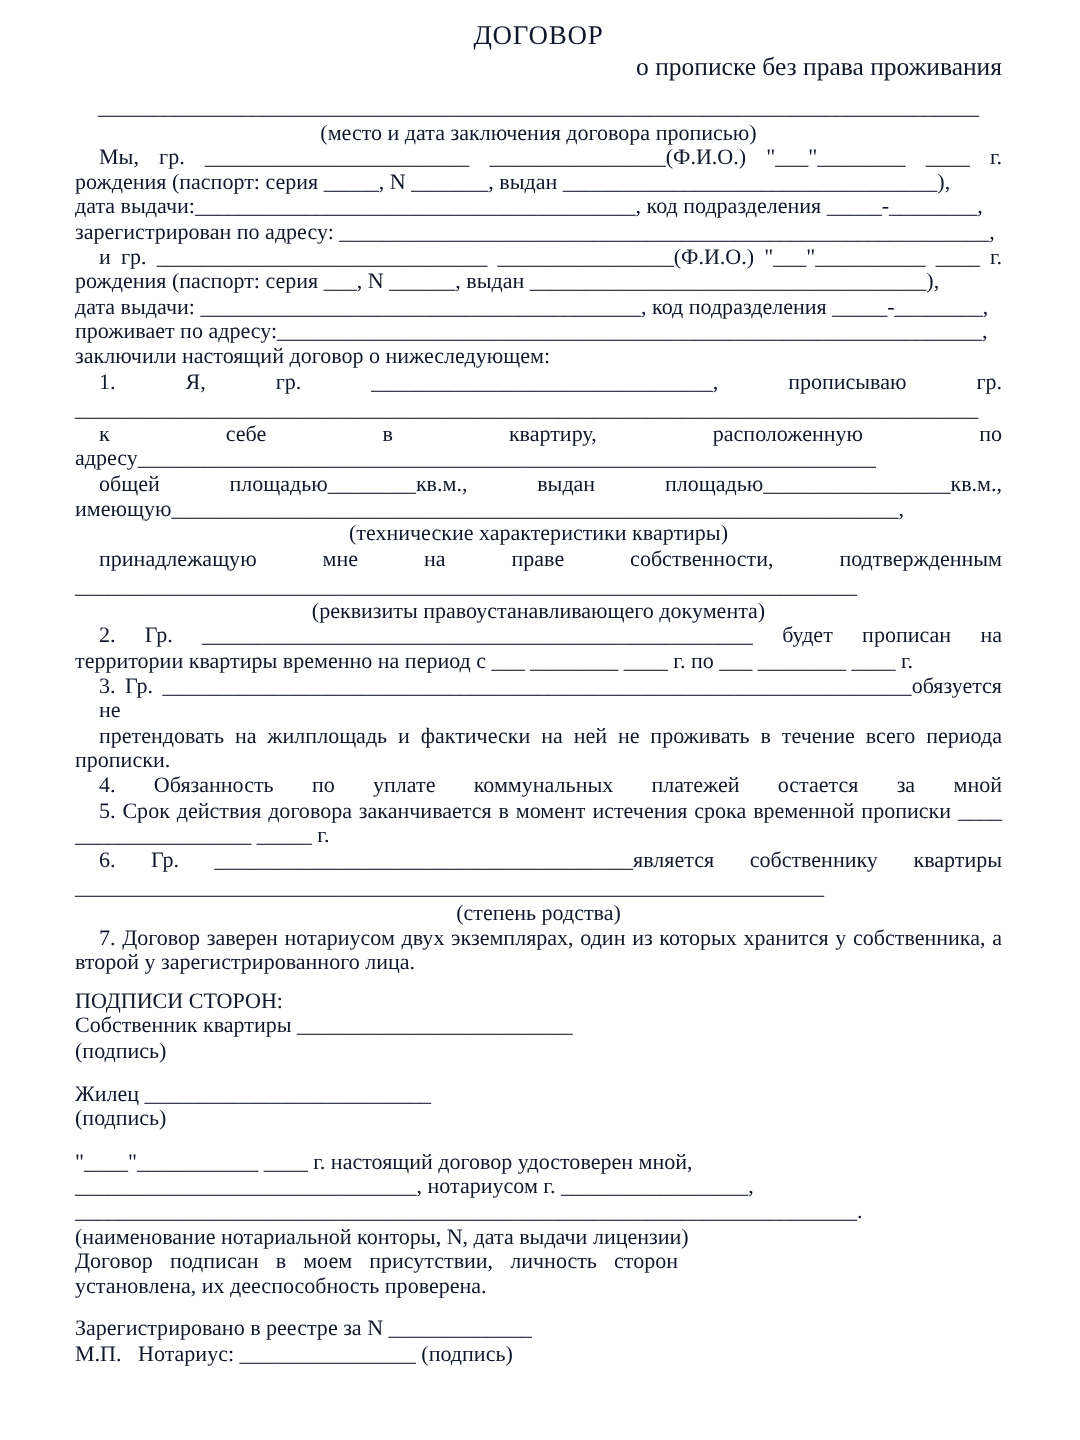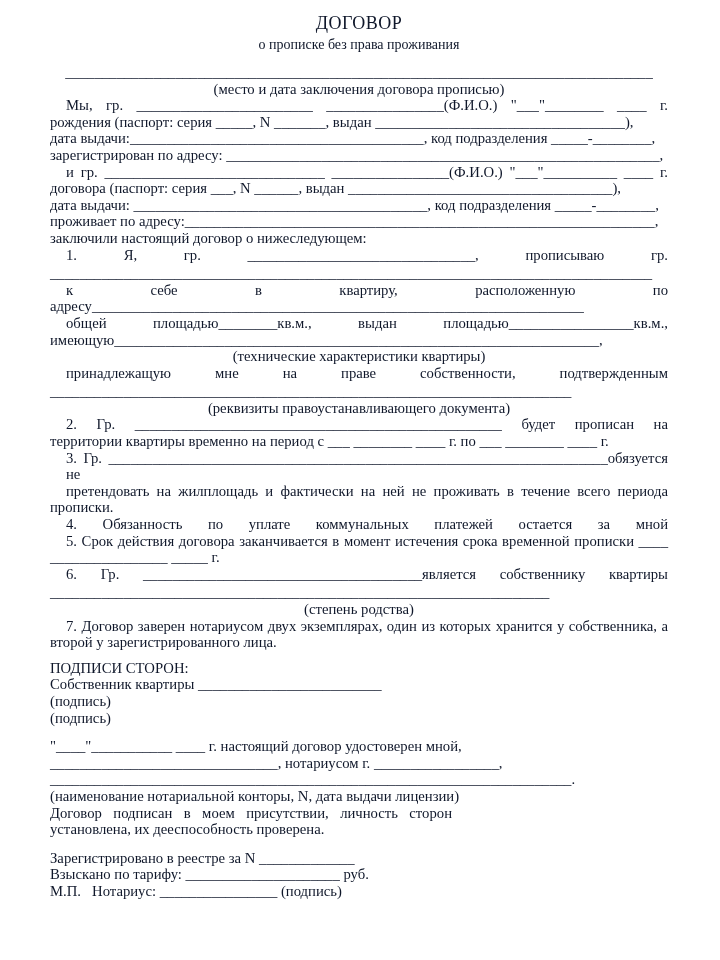--- a/index.html
+++ b/index.html
@@ -15,22 +15,22 @@
     line-height:16.6px;
     overflow:hidden;
   }
   .title {
     text-align:center;
     font-size:18px;
     line-height:22px;
     letter-spacing:0.5px;
   }
   .subtitle {
-    text-align:center;
-    font-size:14px;
+    text-align:right;
+    font-size:17px;
     line-height:21px;
     margin-bottom:9px;
   }
   .ln { min-height:16.6px; white-space:normal; }
   .c  { text-align:center; }
   .j  { text-align:justify; text-align-last:justify;margin-left:16px; -moz-text-align-last:justify; }
   .jn { text-align:justify; text-align-last:justify; -moz-text-align-last:justify; width:402px; }
   .sep { margin-top:2px; }
   .g1 { margin-top:9px; }
   .g2 { }
@@ -43,21 +43,21 @@
   <div class="title">ДОГОВОР</div>
   <div class="subtitle">о прописке без права проживания</div>
 
   <div class="ln c">________________________________________________________________________________</div>
   <div class="ln c">(место и дата заключения договора прописью)</div>
   <div class="ln j">Мы, гр. ________________________ ________________(Ф.И.О.) "___"________ ____ г.</div>
   <div class="ln">рождения (паспорт: серия _____, N _______, выдан __________________________________),</div>
   <div class="ln">дата выдачи:________________________________________, код подразделения _____-________,</div>
   <div class="ln">зарегистрирован по адресу: ___________________________________________________________,</div>
   <div class="ln j">и гр. ______________________________ ________________(Ф.И.О.) "___"__________ ____ г.</div>
-  <div class="ln">договора (паспорт: серия ___, N ______, выдан ____________________________________),</div>
+  <div class="ln">рождения (паспорт: серия ___, N ______, выдан ____________________________________),</div>
   <div class="ln">дата выдачи: ________________________________________, код подразделения _____-________,</div>
   <div class="ln">проживает по адресу:________________________________________________________________,</div>
   <div class="ln">заключили настоящий договор о нижеследующем:</div>
   <div class="ln j">1. Я, гр. _______________________________, прописываю гр.</div>
   <div class="ln sep">__________________________________________________________________________________</div>
   <div class="ln j">к себе в квартиру, расположенную по</div>
   <div class="ln">адресу___________________________________________________________________</div>
   <div class="ln j">общей площадью________кв.м., выдан площадью_________________кв.м.,</div>
   <div class="ln">имеющую__________________________________________________________________,</div>
   <div class="ln c">(технические характеристики квартиры)</div>
@@ -73,23 +73,23 @@
   <div class="ln j">5. Срок действия договора заканчивается в момент истечения срока временной прописки ____</div>
   <div class="ln">________________ _____ г.</div>
   <div class="ln j">6. Гр. ______________________________________является собственнику квартиры</div>
   <div class="ln sep">____________________________________________________________________</div>
   <div class="ln c">(степень родства)</div>
   <div class="ln j">7. Договор заверен нотариусом  двух экземплярах, один из которых хранится у собственника, а</div>
   <div class="ln">второй у зарегистрированного лица.</div>
   <div class="ln g1">ПОДПИСИ СТОРОН:</div>
   <div class="ln g2">Собственник квартиры _________________________</div>
   <div class="ln">(подпись)</div>
+  <div class="ln g3">Жилец __________________________</div>
   <div class="ln">(подпись)</div>
   <div class="ln g3">"____"___________ ____ г. настоящий договор удостоверен мной,</div>
   <div class="ln">_______________________________, нотариусом г. _________________,</div>
   <div class="ln">_______________________________________________________________________.</div>
   <div class="ln">(наименование нотариальной конторы, N, дата выдачи лицензии)</div>
   <div class="ln jn">Договор подписан в моем присутствии, личность сторон</div>
   <div class="ln">установлена, их дееспособность проверена.</div>
   <div class="ln g3">Зарегистрировано в реестре за N _____________</div>
-  <div class="ln">Взыскано по тарифу: _____________________ руб.</div>
   <div class="ln">М.П.&nbsp;&nbsp; Нотариус: ________________ (подпись)</div>
 </div>
 
 </body></html>

